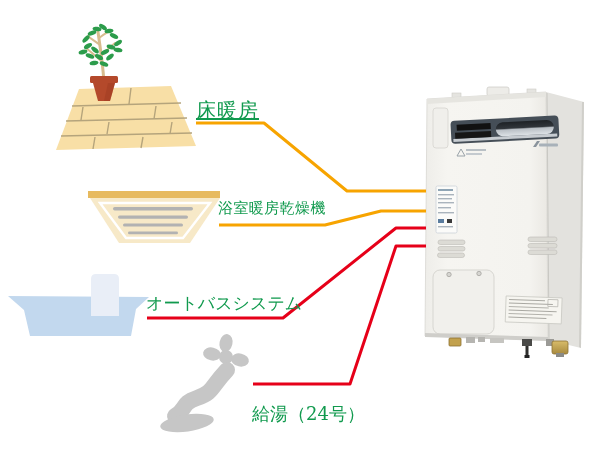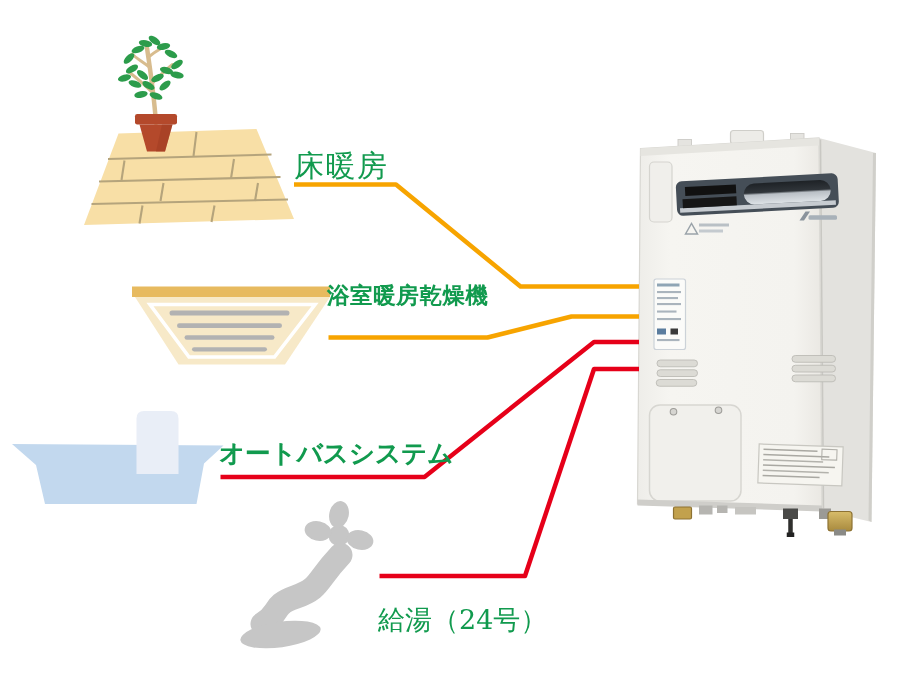--- a/index.html
+++ b/index.html
@@ -1,23 +1,23 @@
 <!DOCTYPE html>
 <html><head>
 <meta charset="utf-8">
 <style>
   html,body{margin:0;padding:0;background:#ffffff;}
   .stage{position:relative;width:600px;height:449px;background:#ffffff;overflow:hidden;
          font-family:"DejaVu Serif","Liberation Serif",serif;}
   .art{position:absolute;left:0;top:0;}
   .callout{position:absolute;color:#119a4e;white-space:nowrap;line-height:1;
            font-family:"DejaVu Serif","Liberation Serif",serif;}
-  .co-floor   {left:196px;top:100px;font-size:20px;letter-spacing:1px;}
-  .co-dryer   {left:218px;top:190px;font-size:15px;letter-spacing:0.4px;font-weight:bold;}
-  .co-autobath{left:146px;top:295px;font-size:17px;letter-spacing:0px;font-weight:bold;}
+  .co-floor   {left:196px;top:100px;font-size:20px;letter-spacing:1px;text-decoration:underline;}
+  .co-dryer   {left:218px;top:201px;font-size:15px;letter-spacing:0.4px;}
+  .co-autobath{left:146px;top:295px;font-size:17px;letter-spacing:0px;}
   .co-hotwater{left:252px;top:361px;font-size:18px;letter-spacing:0px;margin-top:44px;}
 </style>
 </head>
 <body>
 
 <div class="stage">
 
 <svg class="art" width="600" height="449" viewBox="0 0 600 449">
   <defs>
     <linearGradient id="silverGrad" x1="0" y1="0" x2="0" y2="1">

